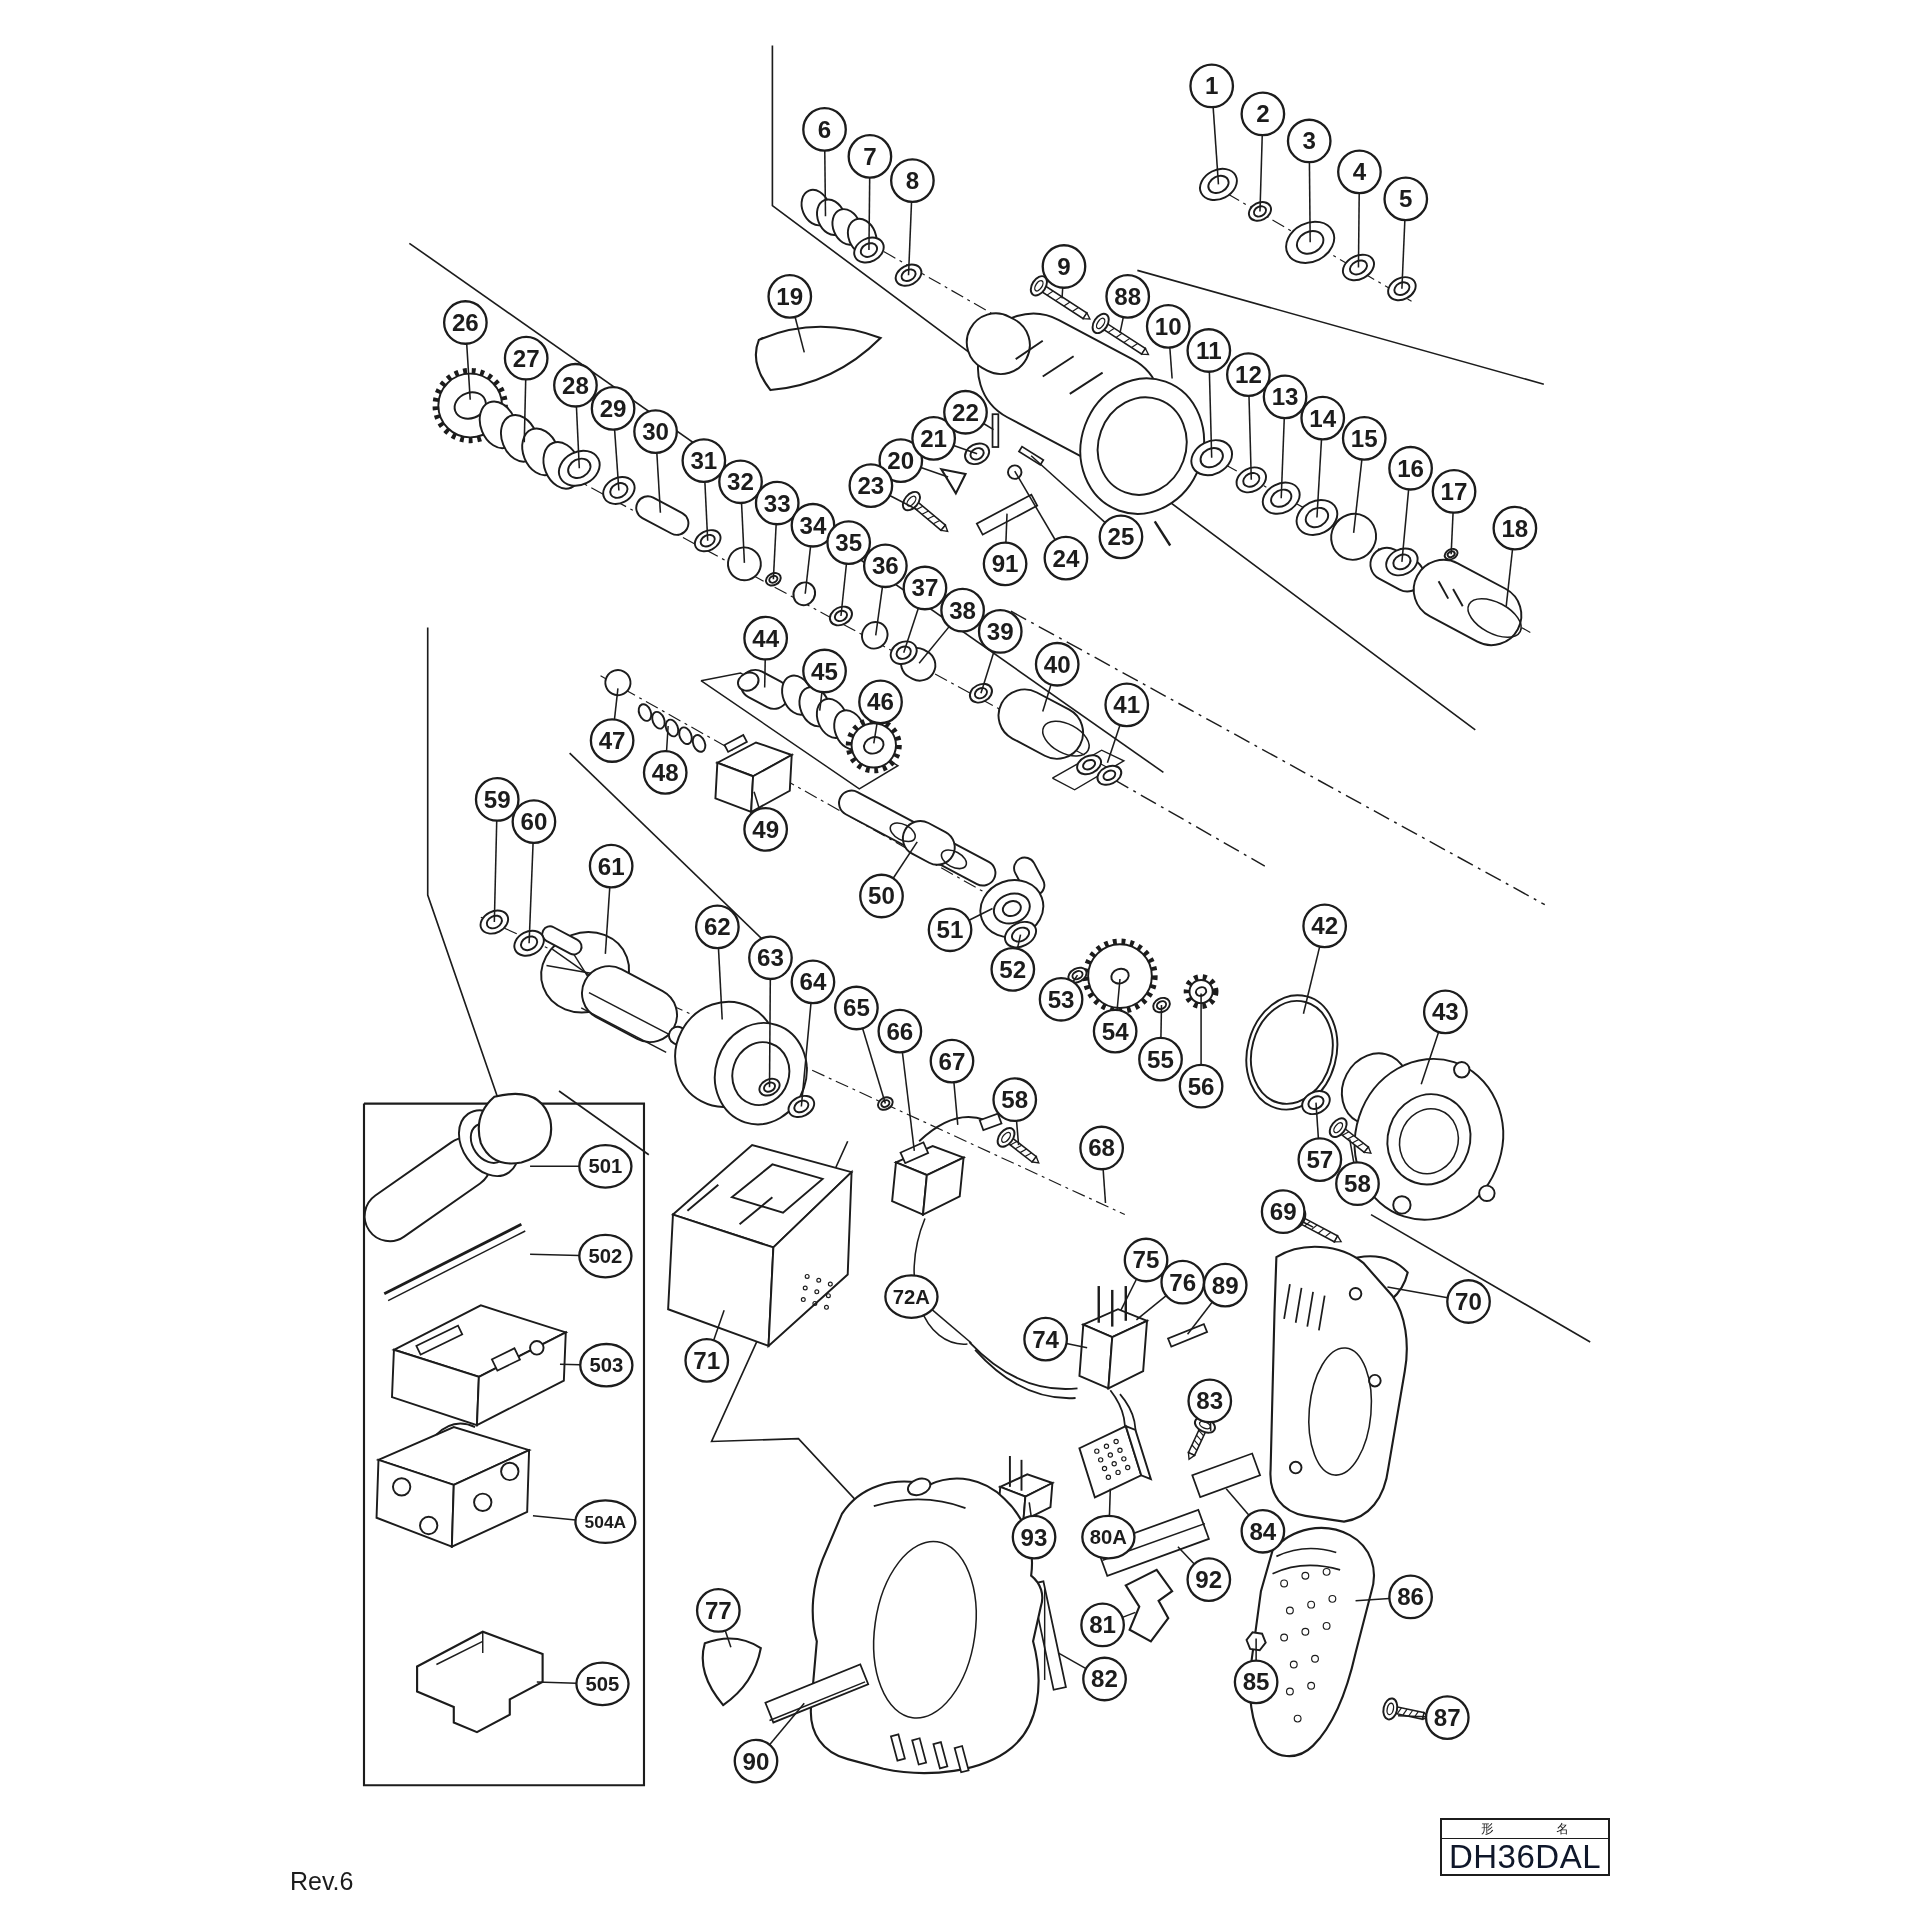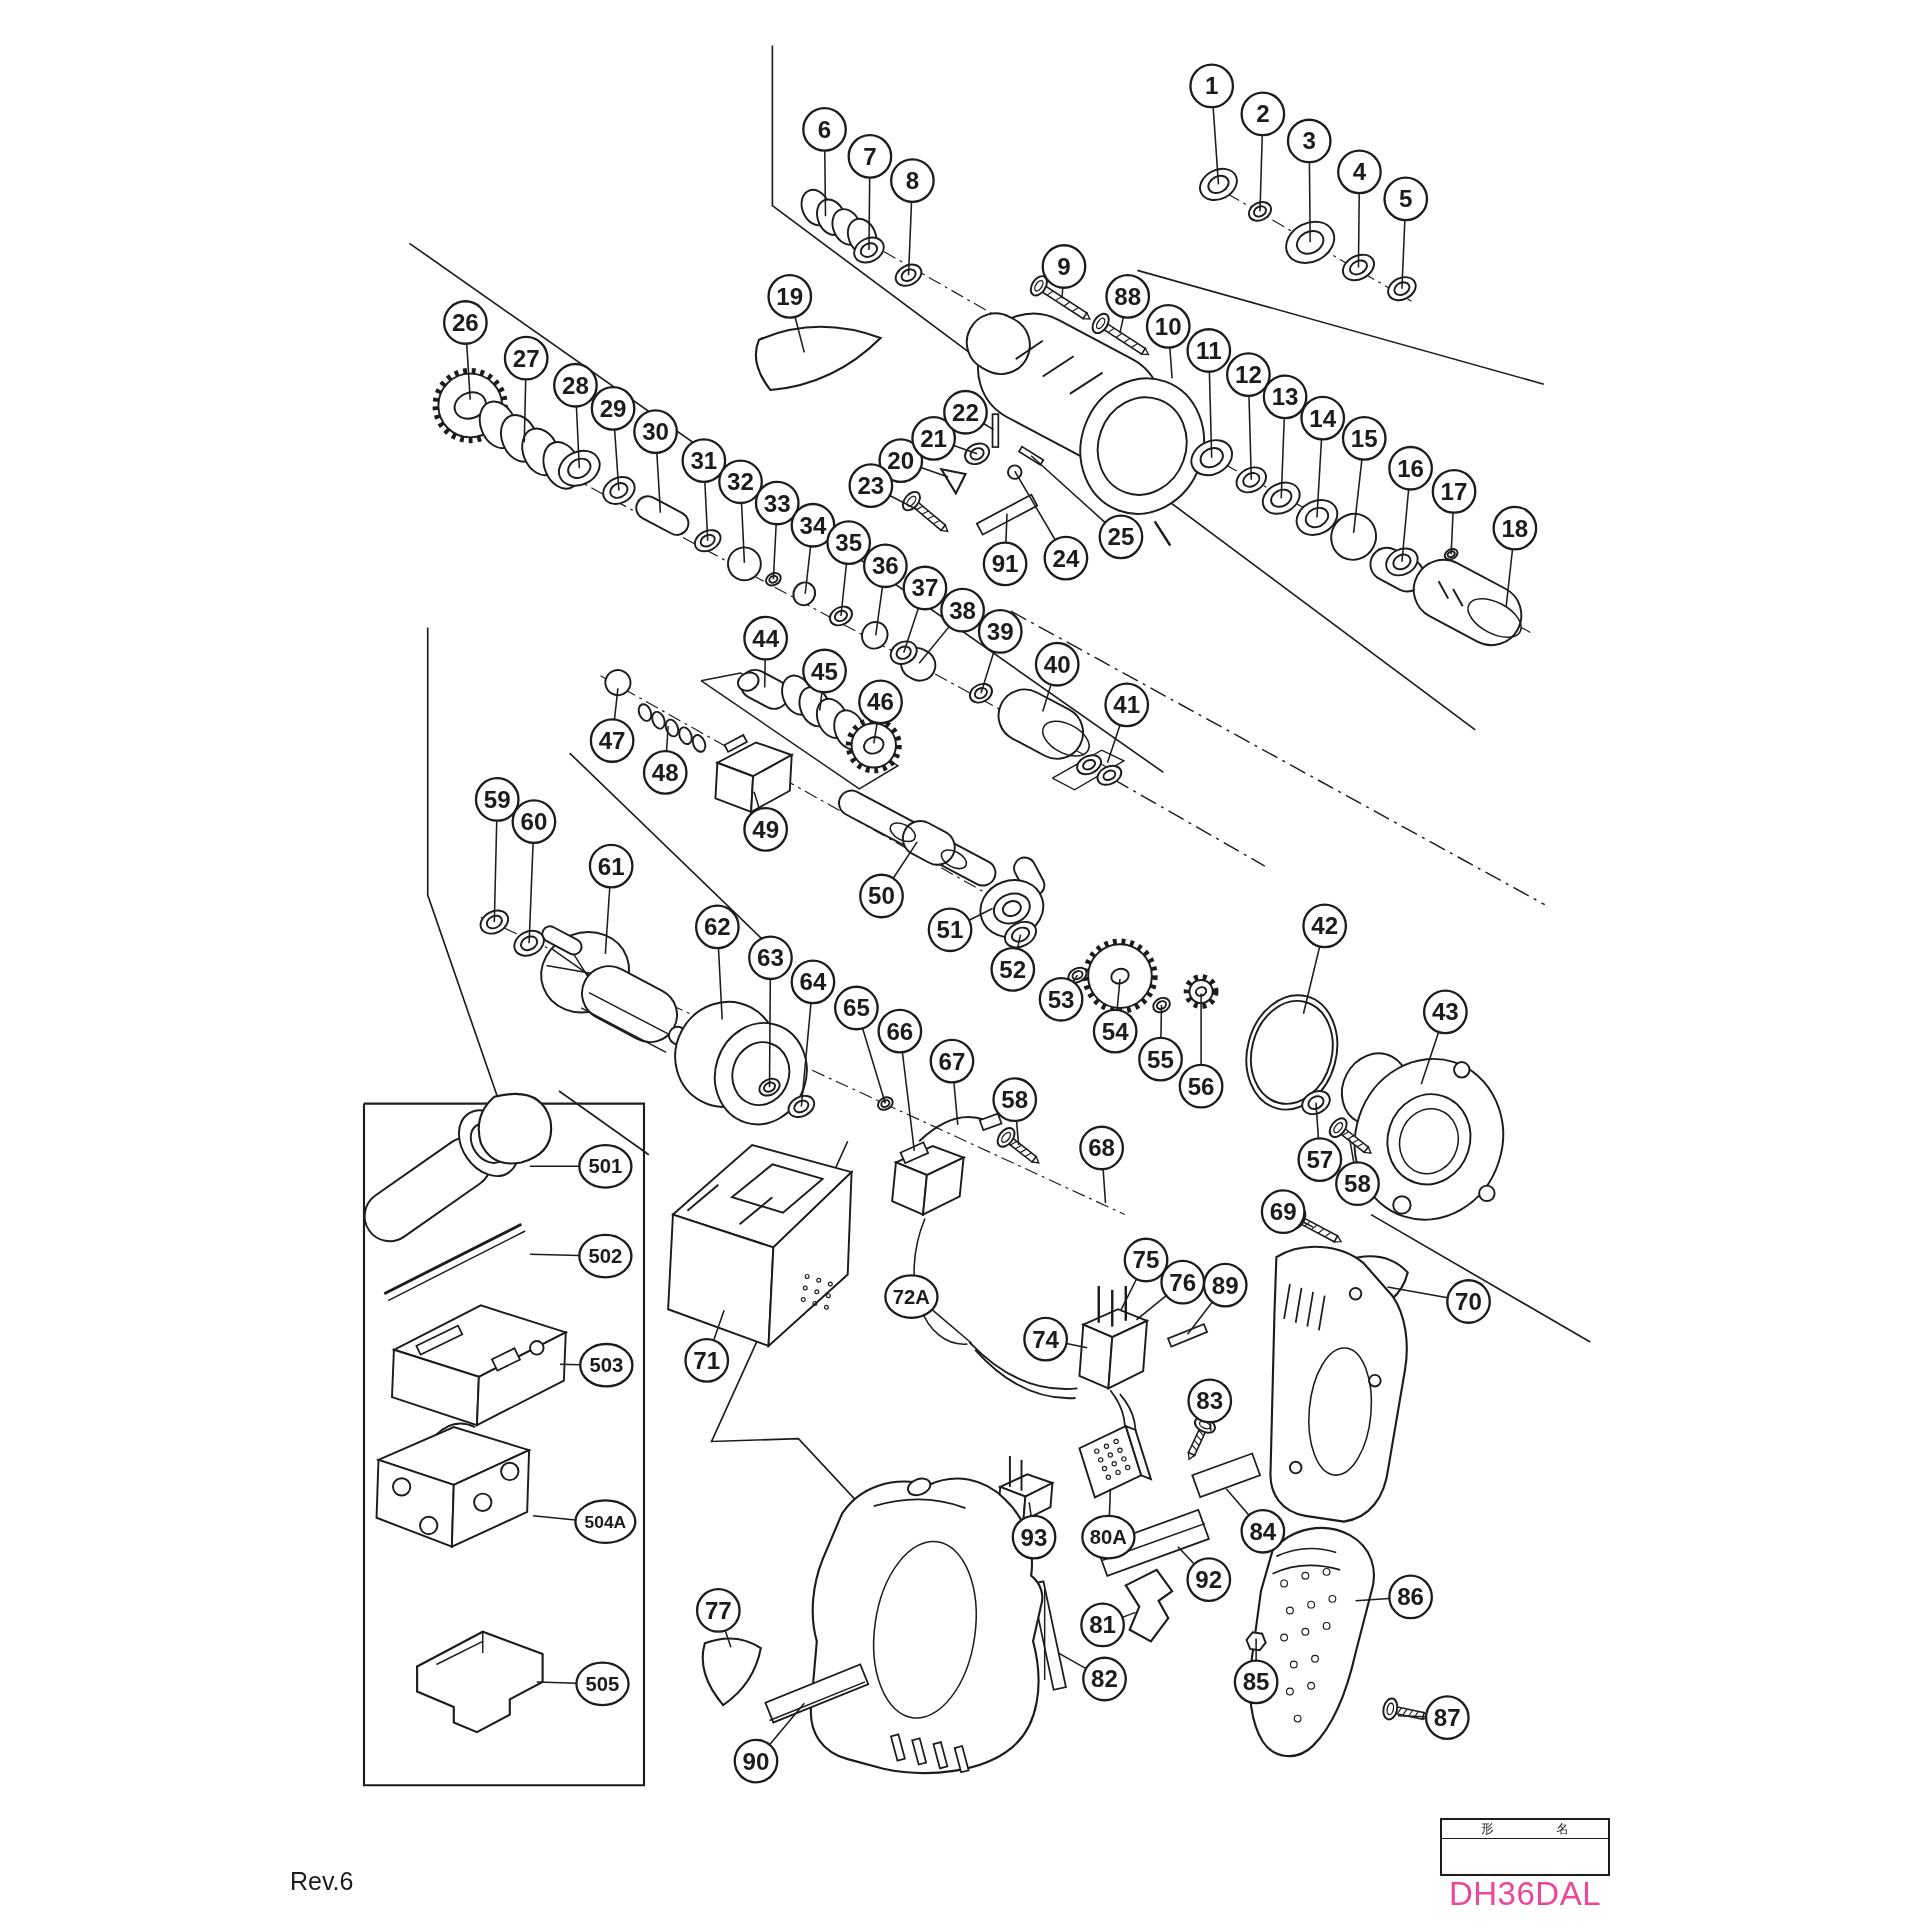--- a/index.html
+++ b/index.html
@@ -1,20 +1,20 @@
 <!DOCTYPE html>
 <html><head>
 <meta charset="utf-8">
 <style>
   html,body{margin:0;padding:0;background:#fff;}
   body{width:1931px;height:1931px;position:relative;font-family:"Liberation Sans",sans-serif;}
   #stage{position:absolute;left:0;top:0;}
   .titleblock{position:absolute;left:1440px;top:1818px;width:170px;height:58px;border:2.4px solid #1c1c1c;box-sizing:border-box;background:#fff;}
   .tb-row1{height:18.3px;border-bottom:1.9px solid #1c1c1c;display:flex;align-items:center;justify-content:center;font-size:12.6px;letter-spacing:25px;text-indent:25px;color:#1c1c1c;}
-  .tb-row2{height:35px;display:flex;align-items:center;justify-content:center;font-size:33px;color:#ec4899;letter-spacing:0.5px;margin-top:37px;}
+  .tb-row2{height:35px;display:flex;align-items:center;justify-content:center;font-size:33px;color:#0f172a;letter-spacing:0.5px;}
   .rev{position:absolute;left:290px;top:1846px;font-size:25px;color:#1c1c1c;margin-top:21px;}
 </style>
 </head>
 <body>
 
 <svg id="stage" width="1931" height="1931" viewBox="0 0 2000 2000">
     <path d="M800,47 L800,213 L1528,756" fill="none" stroke="#1c1c1c" stroke-width="1.7"></path>
     <path d="M1178,280 L1599,398" fill="none" stroke="#1c1c1c" stroke-width="1.7"></path>
     <path d="M424,252 L1205,800" fill="none" stroke="#1c1c1c" stroke-width="1.7"></path>
     <path d="M443,650 L443,927 L520,1150" fill="none" stroke="#1c1c1c" stroke-width="1.7"></path>

